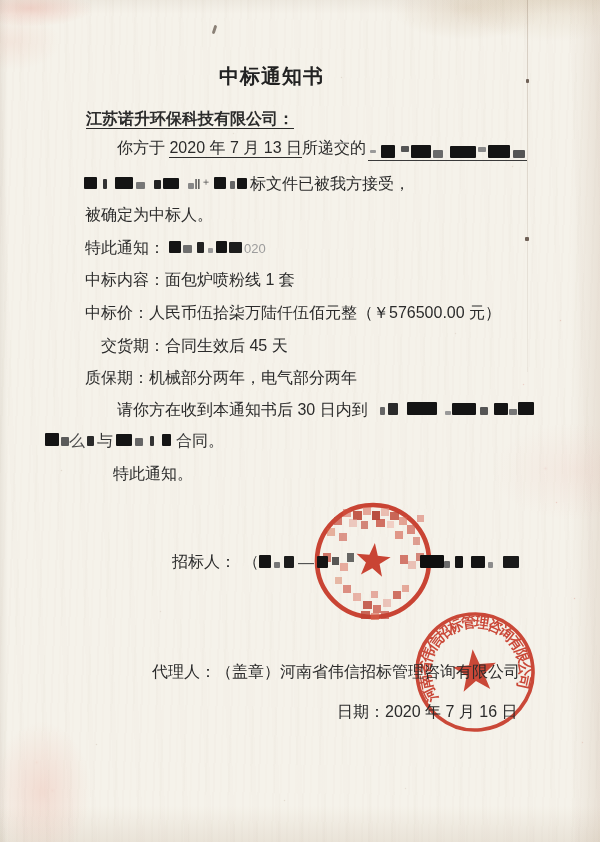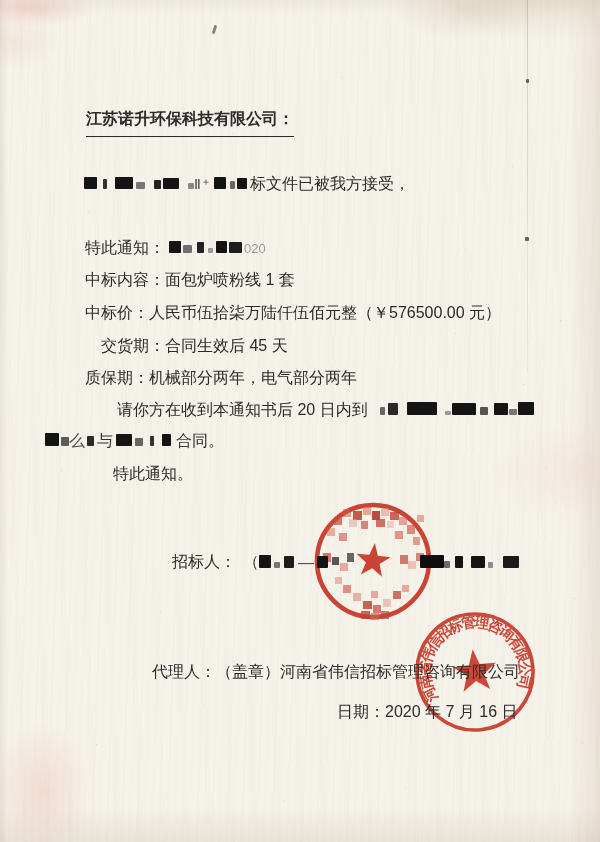--- a/index.html
+++ b/index.html
@@ -38,21 +38,21 @@
       556px 502px 1px rgba(205,80,65,.3), 574px 598px 1px rgba(205,80,65,.35),
       523px 384px 1px rgba(205,80,65,.3), 582px 742px 1px rgba(200,110,90,.3),
       36px 762px 2px rgba(225,150,135,.4), 52px 790px 2px rgba(228,160,140,.35);}
   .crease-v{position:absolute;left:527px;top:0;width:1px;height:372px;background:linear-gradient(to bottom, rgba(130,108,88,.28), rgba(130,108,88,.08));pointer-events:none;}
   .crease-speck{position:absolute;background:#6f6157;border-radius:1px;pointer-events:none;}
   .stray-mark{position:absolute;left:213px;top:25px;width:3px;height:9px;background:#8a8076;border-radius:2px;transform:rotate(18deg);pointer-events:none;}
 
   
   .tl{position:absolute;color:var(--ink);font-size:16px;line-height:20px;white-space:nowrap;z-index:5;}
   .title{font-weight:bold;font-size:20px;letter-spacing:1px;color:#222;}
-  .addr{font-weight:bold;border-bottom:1.6px solid #2a2a2a;padding-bottom:9px;}
+  .addr{font-weight:bold;border-bottom:1.6px solid #2a2a2a;padding-bottom:1px;}
   .udate{border-bottom:1.4px solid #2e2e2e;padding-bottom:1px;}
 
   
   .rbrow{display:inline-flex;align-items:flex-end;vertical-align:baseline;}
   .rb{display:inline-block;background:var(--redact);border-radius:1px;}
   .frag{color:#4a4a4a;}
   .underlined-blobs{border-bottom:1.6px solid #3a3a3a;padding:0 2px 2px 2px;}
 
   svg{position:absolute;z-index:3;}
   .seal-text{fill:var(--seal-red);font-family:"Liberation Sans","DejaVu Sans",sans-serif;font-weight:bold;}
@@ -62,61 +62,76 @@
 
 <div id="page">
   <div class="texture"></div>
   <div class="streaks"></div>
   <div class="speckles"></div>
   <div class="crease-v"></div>
   <div class="crease-speck" style="left:526px;top:79px;width:3px;height:4px;"></div>
   <div class="crease-speck" style="left:525px;top:237px;width:4px;height:4px;"></div>
   <div class="stray-mark"></div>
 
+  <div class="tl title" style="left:219px;top:66px;">中标通知书</div>
 
   <div class="tl" style="left:86px;top:109px;">
     <span class="addr">江苏诺升环保科技有限公司：</span>
   </div>
 
+  <div class="tl" style="left:117px;top:138px;">
+    <span>你方于 </span><span class="udate">2020 年 7 月 13 日</span><span>所递交的</span><span class="rbrow underlined-blobs" style="margin-left:2px;">
+      <span class="rb" style="width:6px;height:3px;background:#999;margin-bottom:5px;"></span>
+      <span class="rb" style="width:14px;height:13px;margin-left:5px;"></span>
+      <span class="rb" style="width:8px;height:6px;background:#555;margin-left:6px;margin-bottom:6px;"></span>
+      <span class="rb" style="width:20px;height:13px;margin-left:2px;"></span>
+      <span class="rb" style="width:10px;height:8px;background:#6a6a6a;margin-left:2px;"></span>
+      <span class="rb" style="width:26px;height:12px;margin-left:7px;"></span>
+      <span class="rb" style="width:8px;height:5px;background:#8a8a8a;margin-left:2px;margin-bottom:6px;"></span>
+      <span class="rb" style="width:22px;height:13px;margin-left:2px;"></span>
+      <span class="rb" style="width:12px;height:8px;background:#555;margin-left:3px;"></span>
+    </span>
+  </div>
 
   <div class="tl" style="left:84px;top:172px;">
     <span class="rbrow">
       <span class="rb" style="width:13px;height:12px;"></span>
       <span class="rb" style="width:4px;height:10px;background:#333;margin-left:6px;"></span>
       <span class="rb" style="width:18px;height:12px;margin-left:8px;"></span>
       <span class="rb" style="width:9px;height:7px;background:#777;margin-left:3px;"></span>
       <span class="rb" style="width:7px;height:9px;background:#222;margin-left:9px;"></span>
       <span class="rb" style="width:16px;height:11px;margin-left:2px;"></span>
       <span class="rb" style="width:6px;height:6px;background:#888;margin-left:9px;"></span>
     </span><span class="frag" style="font-size:14px;">Ⅱ</span><span class="frag" style="font-size:10px;vertical-align:4px;">＋</span><span class="rbrow">
       <span class="rb" style="width:12px;height:12px;margin-left:3px;"></span>
       <span class="rb" style="width:5px;height:8px;background:#666;margin-left:4px;"></span>
       <span class="rb" style="width:10px;height:11px;margin-left:2px;margin-right:3px;"></span>
     </span><span>标文件已被我方接受，</span>
   </div>
 
+  <div class="tl" style="left:85px;top:205px;">被确定为中标人。</div>
 
   <div class="tl" style="left:85px;top:238px;">
     <span>特此通知：</span><span class="rbrow" style="margin-left:4px;">
       <span class="rb" style="width:12px;height:12px;"></span>
       <span class="rb" style="width:9px;height:8px;background:#6f6f6f;margin-left:2px;"></span>
       <span class="rb" style="width:7px;height:11px;background:#222;margin-left:5px;"></span>
       <span class="rb" style="width:5px;height:5px;background:#999;margin-left:4px;"></span>
       <span class="rb" style="width:11px;height:12px;margin-left:3px;"></span>
       <span class="rb" style="width:13px;height:11px;background:#1d1d1d;margin-left:2px;"></span>
     </span><span class="frag" style="color:#9c9c9c;font-size:13px;margin-left:2px;">020</span>
   </div>
 
   <div class="tl" style="left:85px;top:270px;">中标内容：面包炉喷粉线 1 套</div>
   <div class="tl" style="left:85px;top:303px;">中标价：人民币伍拾柒万陆仟伍佰元整（￥576500.00 元）</div>
   <div class="tl" style="left:85px;top:336px;margin-left:16px;">交货期：合同生效后 45 天</div>
   <div class="tl" style="left:85px;top:368px;">质保期：机械部分两年，电气部分两年</div>
 
   <div class="tl" style="left:117px;top:400px;">
-    <span>请你方在收到本通知书后 20 日内到</span><span class="rbrow" style="margin-left:12px;">
+    <span>请你方在收到本通知书后 30 日内到</span><span class="rbrow" style="margin-left:12px;">
       <span class="rb" style="width:5px;height:8px;background:#666;"></span>
       <span class="rb" style="width:10px;height:12px;background:#2a2a2a;margin-left:3px;"></span>
       <span class="rb" style="width:30px;height:13px;margin-left:9px;"></span>
       <span class="rb" style="width:6px;height:4px;background:#999;margin-left:8px;"></span>
       <span class="rb" style="width:24px;height:12px;margin-left:1px;"></span>
       <span class="rb" style="width:8px;height:8px;background:#555;margin-left:4px;"></span>
       <span class="rb" style="width:14px;height:12px;margin-left:6px;"></span>
       <span class="rb" style="width:8px;height:6px;background:#777;margin-left:1px;"></span>
       <span class="rb" style="width:16px;height:13px;margin-left:1px;"></span>
     </span>

